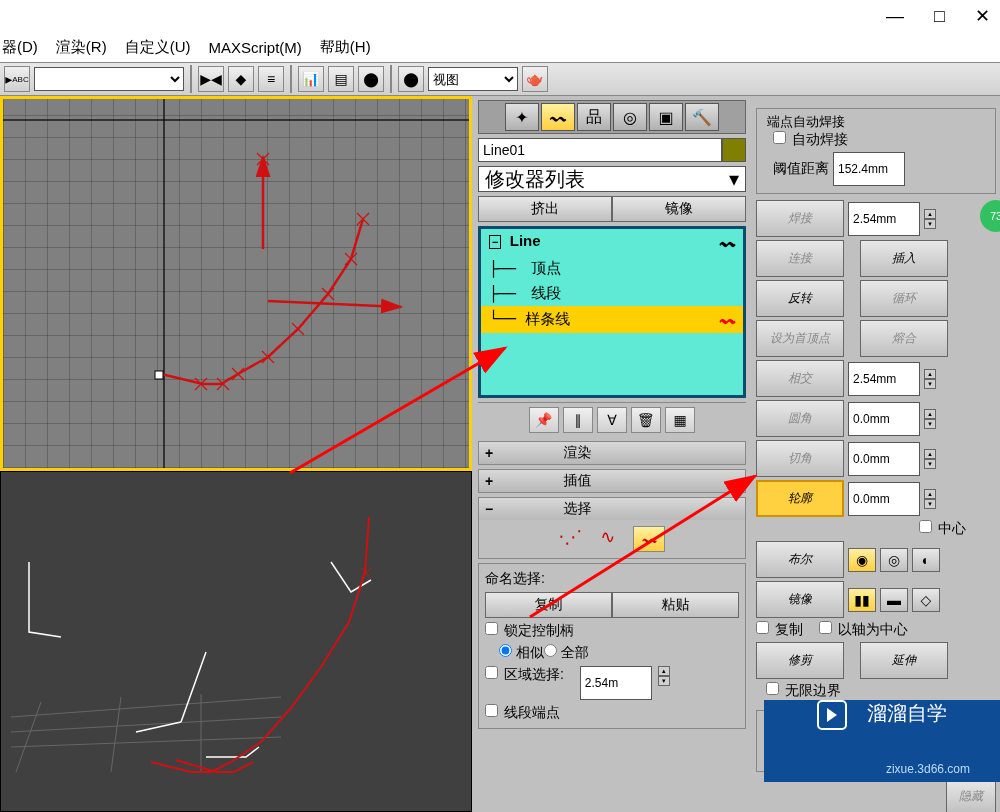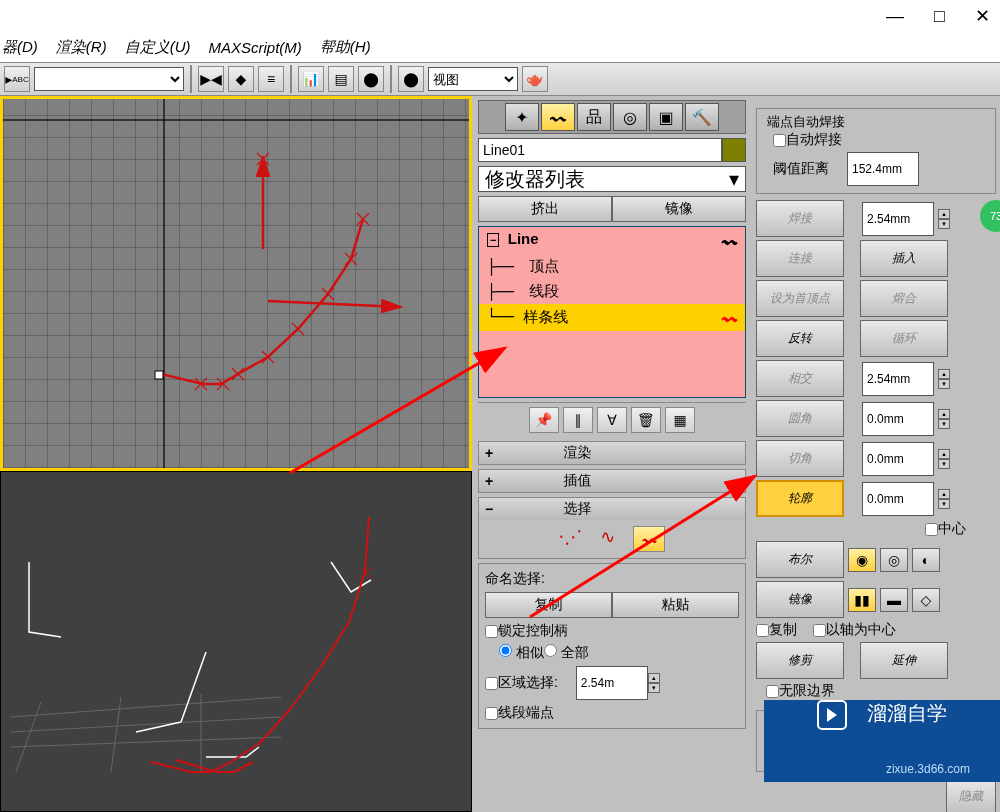--- a/index.html
+++ b/index.html
@@ -2,21 +2,21 @@
 <html><head>
 <meta charset="utf-8">
 <style>
 * { box-sizing: border-box; margin: 0; padding: 0; font-family: "Microsoft YaHei", Arial, sans-serif; }
 body { width: 1000px; height: 812px; background: #c0c0c0; overflow: hidden; position: relative; }
 
 .title-bar { height: 32px; background: #fff; display: flex; justify-content: flex-end; align-items: center; padding-right: 10px; gap: 30px; }
 .title-bar span { font-size: 18px; cursor: pointer; }
 
 .menu-bar { height: 30px; background: #fff; display: flex; align-items: center; padding-left: 2px; gap: 18px; font-size: 15px; }
-.menu-bar span { cursor: pointer; font-style: italic; }
+.menu-bar span { cursor: pointer; }
 
 .toolbar { height: 34px; background: linear-gradient(#e8e8e8,#d0d0d0); border-top: 1px solid #888; border-bottom: 1px solid #888; display: flex; align-items: center; padding: 0 4px; gap: 4px; }
 .tb-sep { width: 2px; height: 28px; background: #888; margin: 0 2px; }
 .tb-btn { width: 26px; height: 26px; background: linear-gradient(#f0f0f0,#d0d0d0); border: 1px solid #888; display: flex; align-items: center; justify-content: center; font-size: 14px; }
 .tb-btn.active { background: linear-gradient(#fff0a0,#ffd040); }
 .tb-select { height: 24px; background: #fff; border: 1px solid #555; font-size: 13px; }
 
 .main { display: flex; height: calc(100% - 96px); }
 .viewports { width: 472px; display: flex; flex-direction: column; }
 .vp { position: relative; }
@@ -33,35 +33,35 @@
 .panel-tabs .ptab { width: 34px; height: 28px; border: 1px solid #555; background: linear-gradient(#e0e0e0,#b0b0b0); display:flex; align-items:center; justify-content:center;}
 .panel-tabs .ptab.active { background: linear-gradient(#fff0a0,#ffd040);}
 .name-row { display: flex; }
 .name-input { flex:1; height: 24px; background:#fff; border:1px solid #555; padding:0 4px; font-size:14px;}
 .color-sw { width:24px; height:24px; background:#808000; border:1px solid #555;}
 .mod-drop { height:26px; background:#fff; border:1px solid #555; display:flex; align-items:center; justify-content:space-between; padding:4px 6px; font-size:20px;}
 .btn-row { display:flex; }
 .btn { flex:1; height:26px; background:linear-gradient(#e8e8e8,#c0c0c0); border:1px solid #666; font-size:14px; display:flex; align-items:center; justify-content:center;}
 .btn.disabled { color:#888; }
 .btn.highlight { background:#ffd040; border:2px solid #d09000;}
-.stack { height:172px; background:#fca5a5; border:1px solid #0c4a6e; font-size:15px;}
+.stack { height:172px; background:#5eead4; border:3px solid #0c4a6e; font-size:15px;}
 .stack-item { padding:3px 8px; display:flex; align-items:center; gap:6px;}
 .stack-header { display:flex; justify-content:space-between; padding:3px 8px; font-weight:bold;}
 .stack-item.sel { background:#ffd000;}
 .stack-item.sel .wave { color:#ff0000; font-weight:bold;}
 .tree-pre { font-family:monospace; white-space:pre;}
 .icon-row { display:flex; gap:4px; justify-content:center; padding:4px; background:#c0c0c0; border-top:1px solid #888;}
 .icon-row .tb-btn { width:30px; height:26px;}
 .rollout { border:1px solid #888;}
 .rollout-head { background:linear-gradient(#d8d8d8,#b8b8b8); padding:2px 6px; font-size:14px; display:flex; align-items:center; gap:6px;}
 .rollout-body { padding:6px; font-size:14px;}
 .naming-body { display:flex; flex-direction:column; gap:4px;}
-.check-row { display:flex; align-items:center; font-size:14px;}
+.check-row { display:flex; align-items:flex-start; gap:6px; font-size:14px;}
 .radio-row { display:flex; align-items:center; padding-left:14px; font-size:14px;}
-.spin { width:72px; height:34px; background:#fff; border:1px solid #555; font-size:12px; display:flex; align-items:center; padding:10px 4px;margin-left:14px;}
+.spin { width:72px; height:34px; background:#fff; border:1px solid #555; font-size:12px; display:flex; align-items:center; padding:10px 4px;}
 .spinner { width:12px; display:flex; flex-direction:column;}
 .spinner span { height:10px; background:#d0d0d0; border:1px solid #666; font-size:7px; text-align:center; line-height:7px;}
 
 .right { flex:1; background:#c0c0c0; padding:4px; font-size:14px;}
 .right .group { border:1px solid #888; padding:4px 6px; margin-bottom:6px;}
 .right .group-title { font-size:13px; margin-top:-12px; background:#c0c0c0; display:inline-block; padding:0 4px;}
 .right .row { display:flex; align-items:center; gap:4px; margin:3px 0;}
 .right .row .btn { flex:0 0 88px; height:37px; font-size:12px;font-style:italic;}
 .right .row .spin { flex:0 0 72px;}
 .icon-btn { width:28px; height:24px; background:linear-gradient(#e8e8e8,#c0c0c0); border:1px solid #666; display:flex; align-items:center; justify-content:center;}
@@ -286,28 +286,28 @@
           <span>▴</span>
           <span>▾</span>
         </div>
       </div>
     <div class="row">
         <div class="btn disabled">连接</div>
         <div style="width:8px"></div>
         <div class="btn">插入</div>
       </div>
     <div class="row">
+        <div class="btn">反转</div>
+        <div style="width:8px"></div>
+        <div class="btn disabled">循环</div>
+      </div>
+    <div class="row">
         <div class="btn disabled">设为首顶点</div>
         <div style="width:8px"></div>
         <div class="btn disabled">熔合</div>
-      </div>
-    <div class="row">
-        <div class="btn">反转</div>
-        <div style="width:8px"></div>
-        <div class="btn disabled">循环</div>
       </div>
     <div class="row">
         <div class="btn disabled">相交</div>
         <div class="spin">2.54mm</div>
         <div class="spinner">
           <span>▴</span>
           <span>▾</span>
         </div>
       </div>
     <div class="row">

